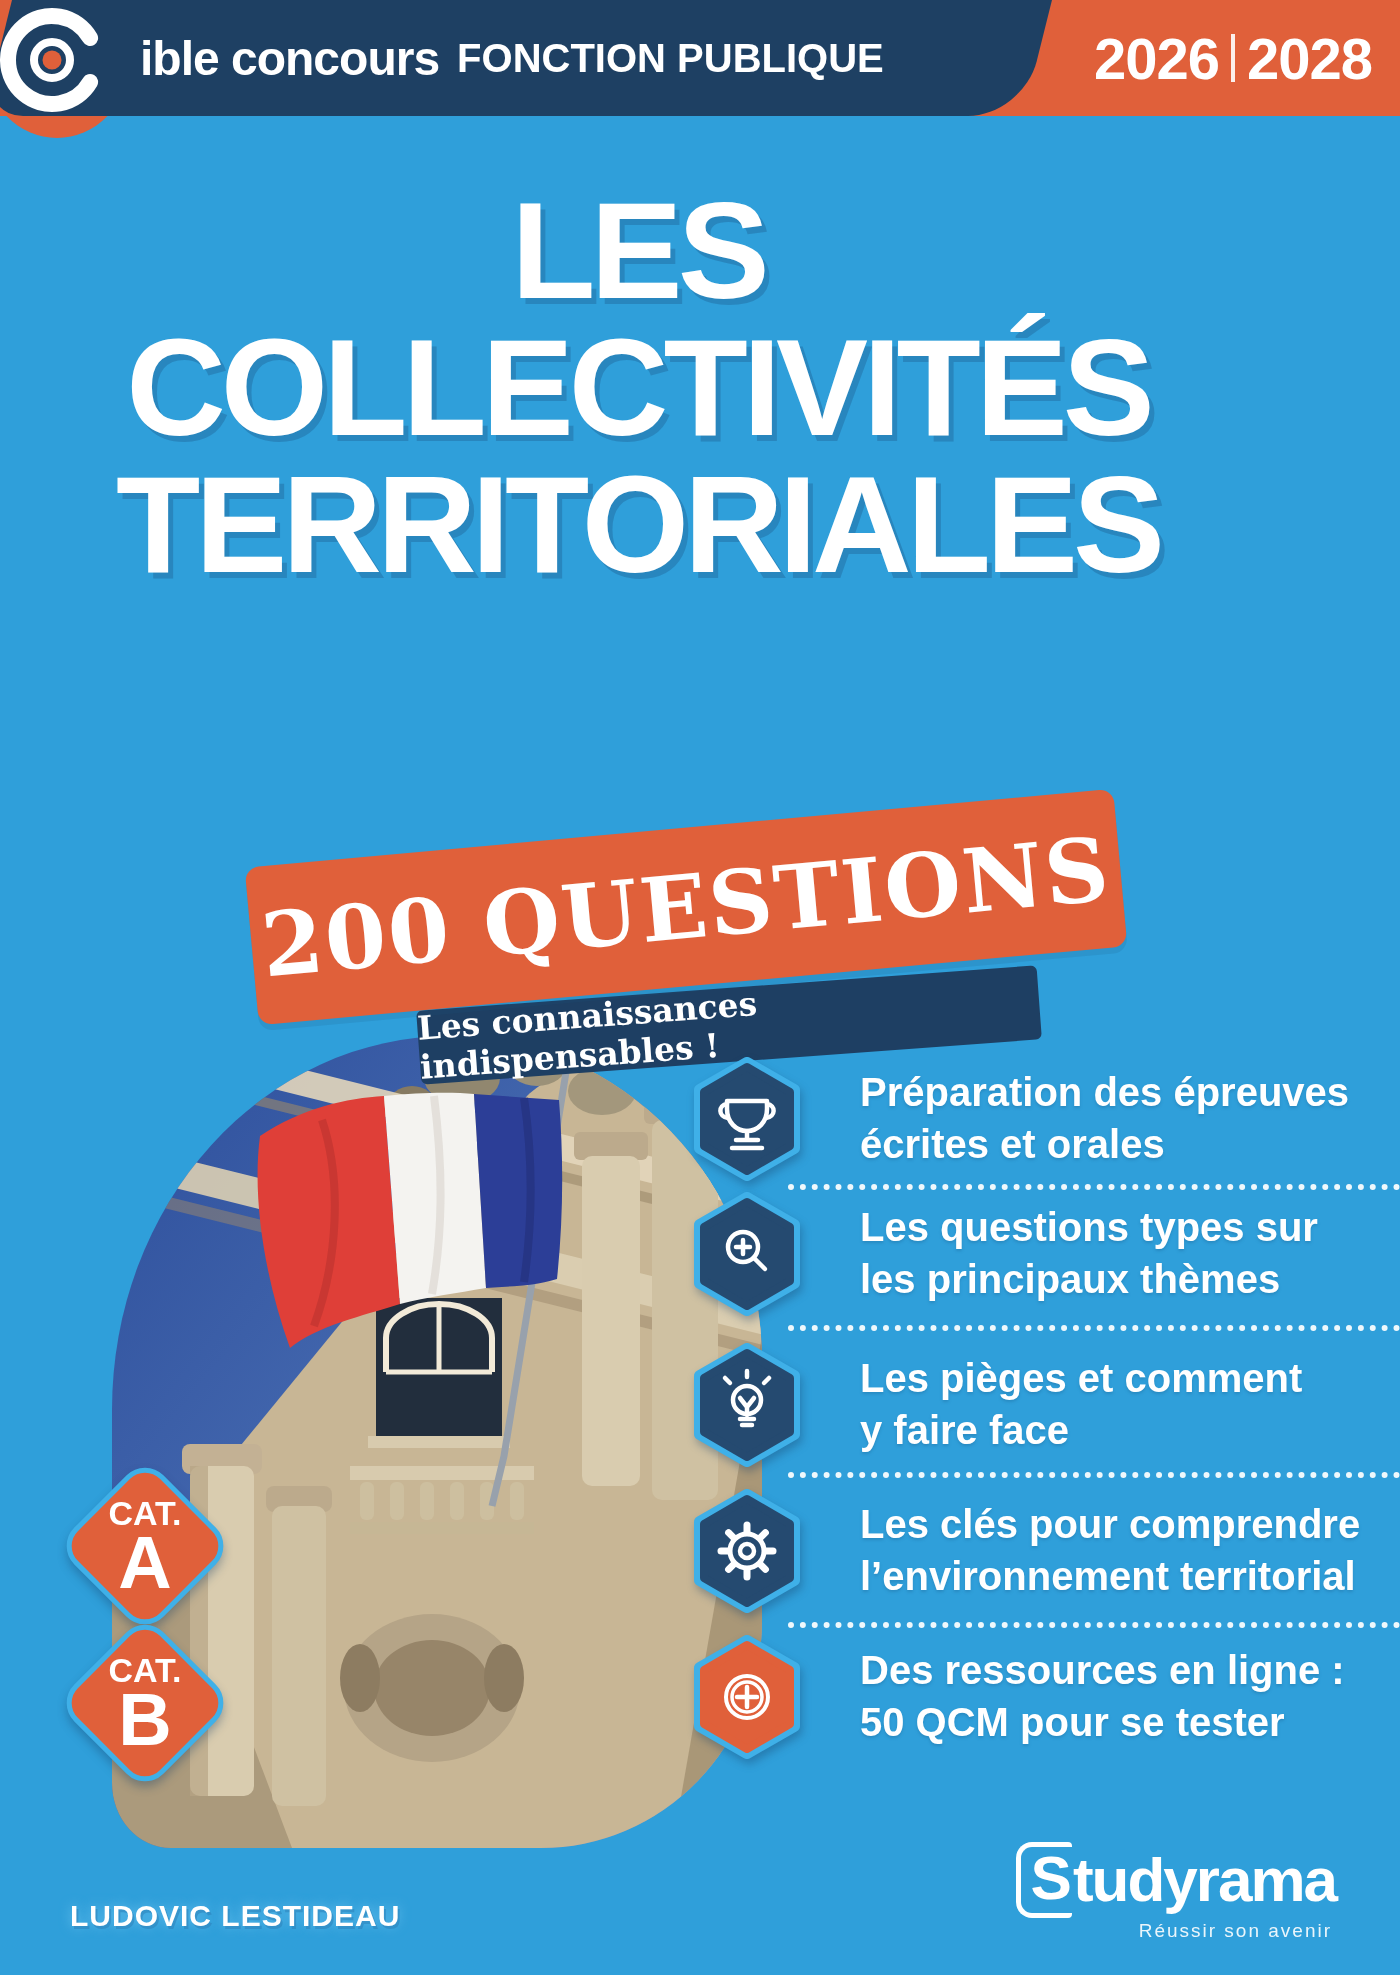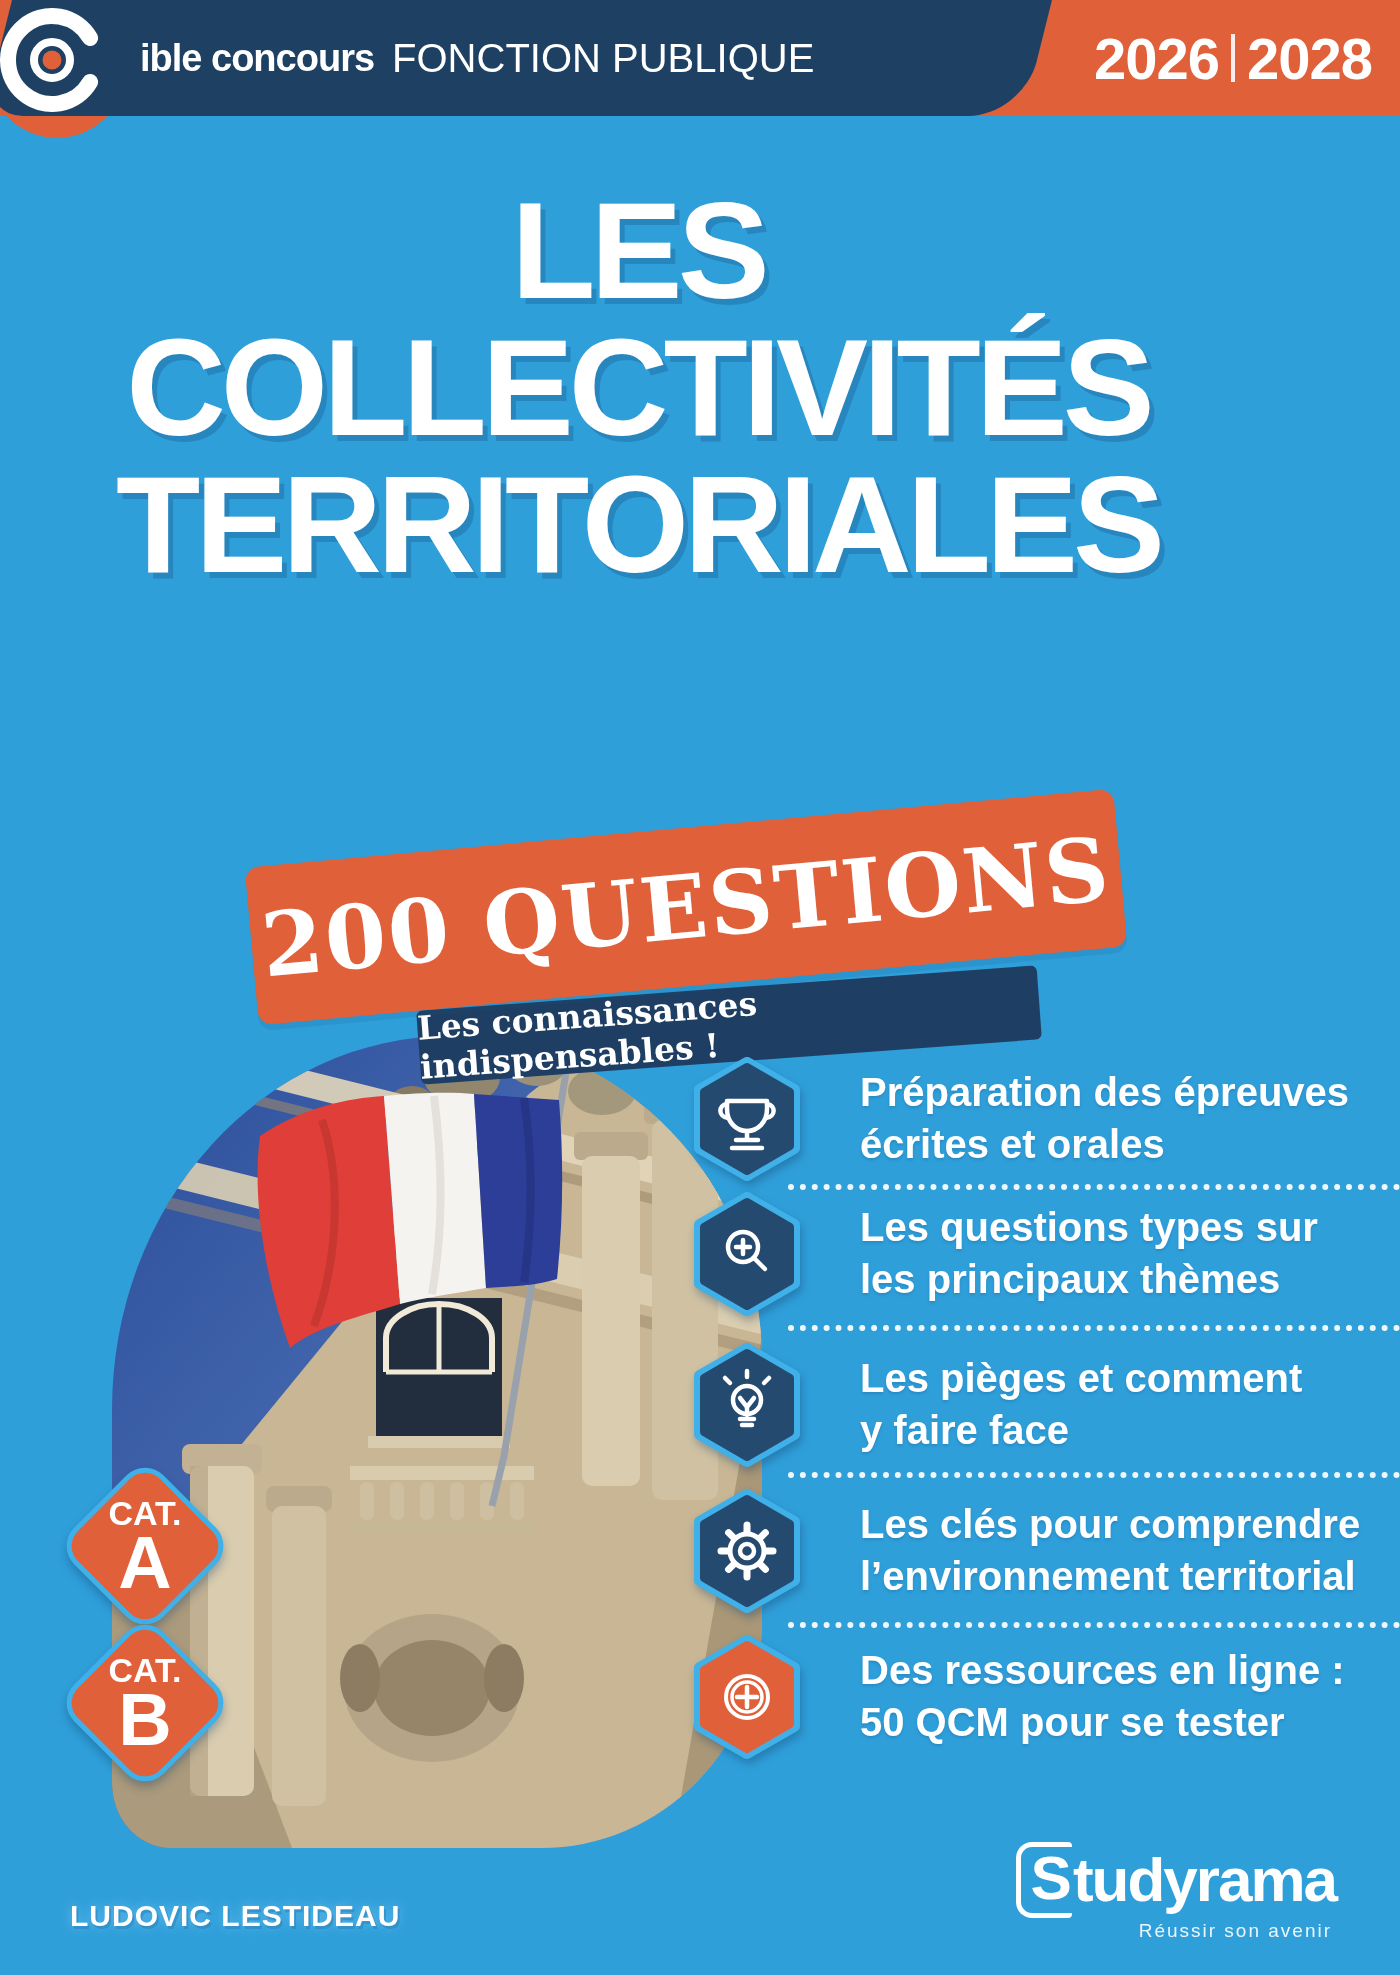--- a/index.html
+++ b/index.html
@@ -10,22 +10,22 @@
   }
   
   .header-strip{position:absolute;left:0;top:0;width:1400px;height:116px;background:#e0603a;z-index:1;}
   .header-navy{
     position:absolute;left:12px;top:0;width:1040px;height:116px;background:#1e4063;
     transform:skewX(-14deg);transform-origin:0 0;border-radius:0 0 55px 40px;z-index:2;
   }
   .logo-bg-circle{position:absolute;left:-14px;top:-10px;width:142px;height:148px;border-radius:50%;background:#e0603a;z-index:1;}
   .logo-rings{position:absolute;left:-14px;top:-10px;width:142px;height:148px;z-index:4;}
   .brand-text{position:absolute;left:140px;top:0;height:116px;display:flex;align-items:center;z-index:4;white-space:nowrap;}
-  .brand-bold{font-size:38px;font-weight:800;letter-spacing:-1px;}
-  .brand-light{font-size:40px;font-weight:400;margin-left:18px;letter-spacing:0px;}
+  .brand-bold{font-size:48px;font-weight:800;letter-spacing:-1px;}
+  .brand-light{font-size:40px;font-weight:700;margin-left:18px;letter-spacing:0px;}
   .years{position:absolute;right:28px;top:0;height:116px;display:flex;align-items:center;z-index:4;}
   .year{font-size:58px;font-weight:800;letter-spacing:-1px;}
   .year-divider{width:4px;height:48px;background:#fff;opacity:.9;margin:0 12px;}
   
   .title{
     position:absolute;left:0;top:182px;width:1276px;text-align:center;z-index:3;
     font-size:138px;line-height:137px;font-weight:800;letter-spacing:-5px;
     text-shadow:5px 6px 0 rgba(33,105,155,.45);
   }
   

